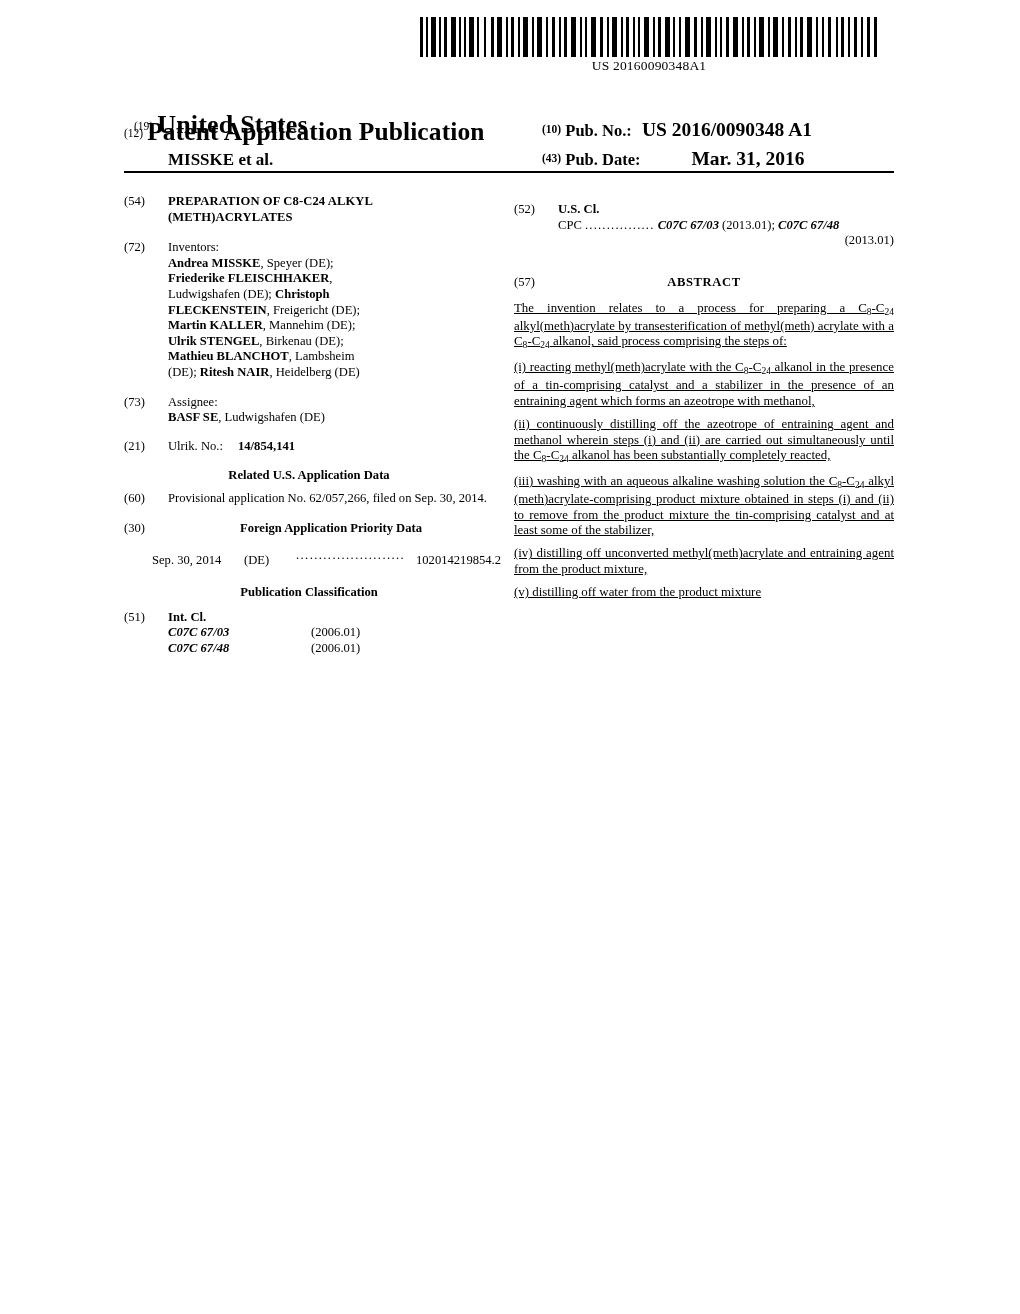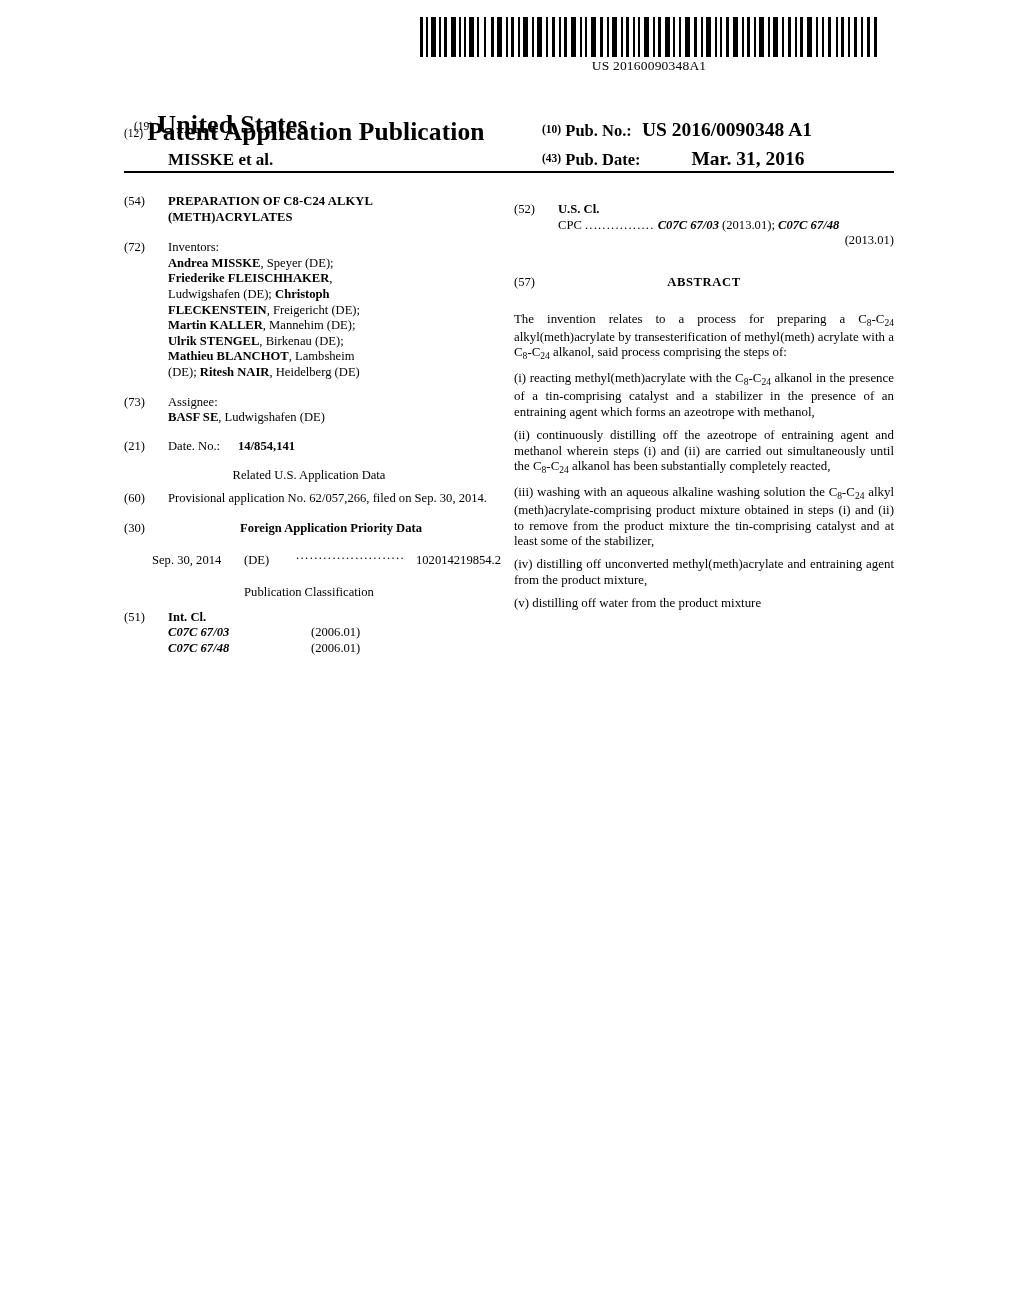--- a/index.html
+++ b/index.html
@@ -177,21 +177,21 @@
     letter-spacing: 0.1px;
   }
 
   .ctr {
     text-align: center;
     font-weight: bold;
     font-size: 12.6px;
   }
   .section-head {
     text-align: center;
-    font-weight: normal;
+    font-weight: bold;
     font-size: 12.6px;
     margin: 14px 0 7px 0;
   }
   .section-head.wide-gap { margin: 17px 0 9px 0; }
 
   .prio-line {
     margin-left: 28px;
     font-size: 12.6px;
     white-space: nowrap;
   }
@@ -233,24 +233,25 @@
     position: absolute;
     left: 0;
     top: 0;
     width: 380px;
     text-align: center;
     font-weight: bold;
     letter-spacing: 0.6px;
   }
 
   .abstract-body {
-    margin-top: 19px;
+    margin-top: 8px;
     font-size: 12.9px;
     line-height: 15.4px;
     text-align: justify;
+    text-decoration: underline;
   }
   .abstract-body p {
     margin: 0 0 8px 0;
     text-align: justify;
   }
   .abstract-body p:last-child { margin-bottom: 0; }
   sub { font-size: 74%; vertical-align: -0.28em; }
 </style>
 </head>
 <body>
@@ -390,21 +391,21 @@
     <div class="inid-row" style="margin-bottom:13px;">
       <span class="inid">(73)</span>
       <div class="inid-body">
         <span class="lbl">Assignee:</span><span class="hang"><b>BASF SE</b><span>, Ludwigshafen (DE)</span></span>
       </div>
     </div>
 
     <div class="inid-row" style="margin-bottom:13px;">
       <span class="inid">(21)</span>
       <div class="inid-body">
-        <span class="lbl">Date. No.:</span><b>14/854,141</b>
+        <span class="lbl">Ulrik. No.:</span><b>14/854,141</b>
       </div>
     </div>
 
 
     <div class="section-head">Related U.S. Application Data</div>
 
     <div class="inid-row" style="margin-bottom:14px;">
       <span class="inid">(60)</span>
       <div class="inid-body">Provisional application No. 62/057,266, filed on Sep. 30, 2014.</div>
     </div>

